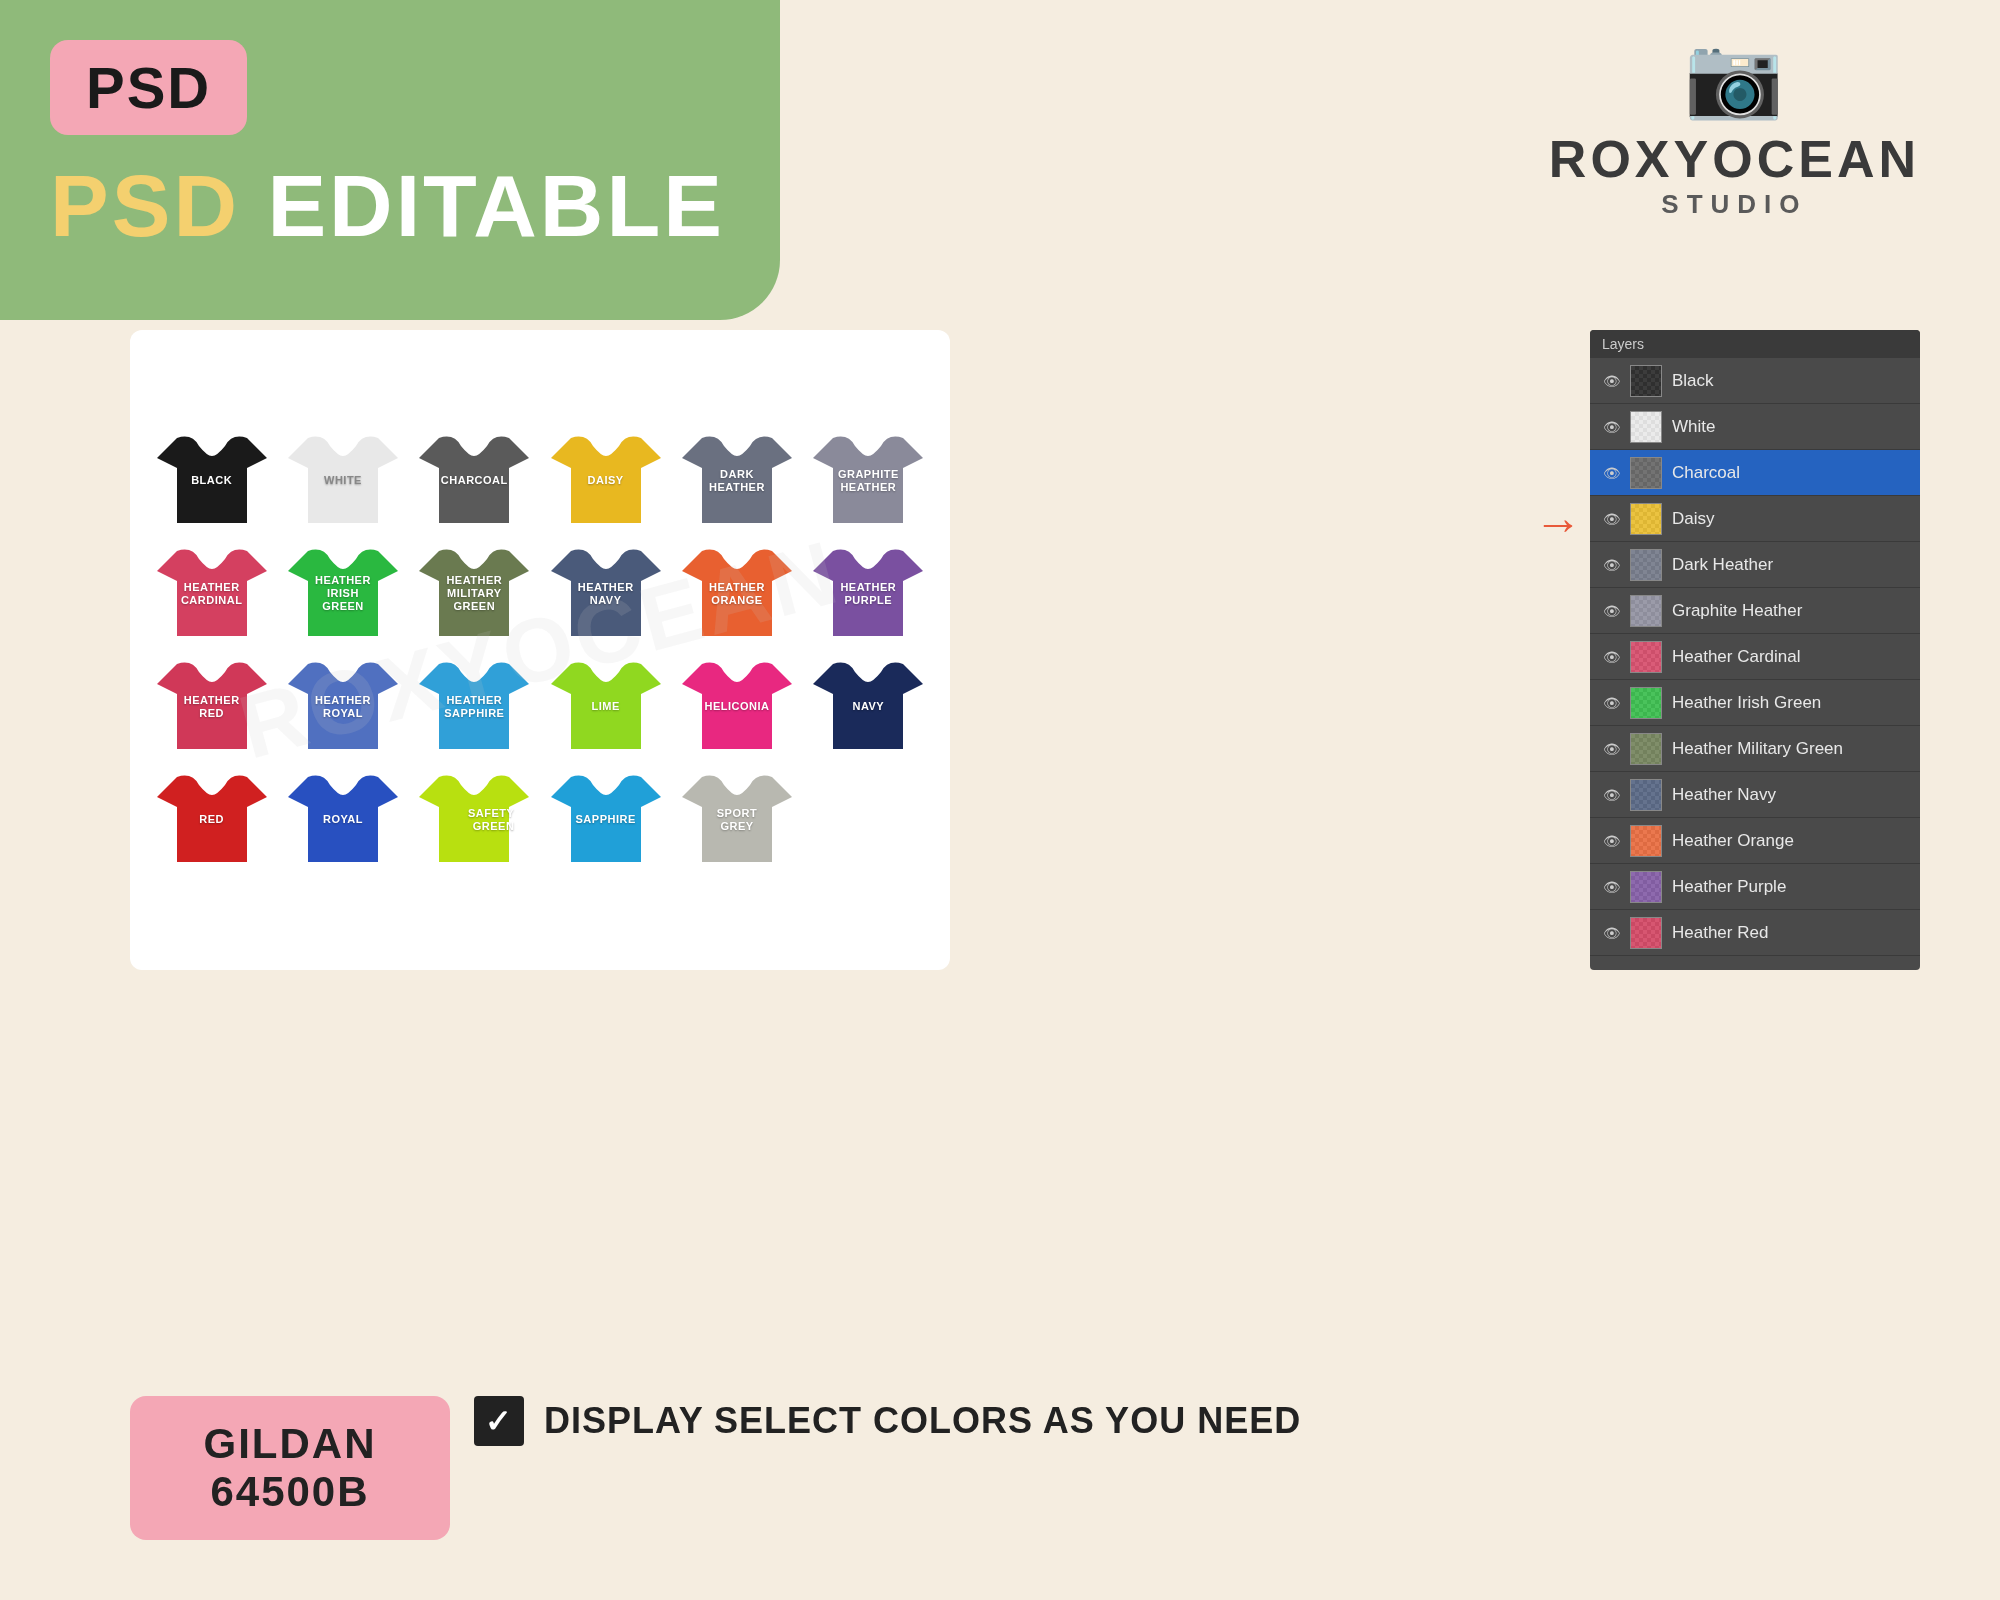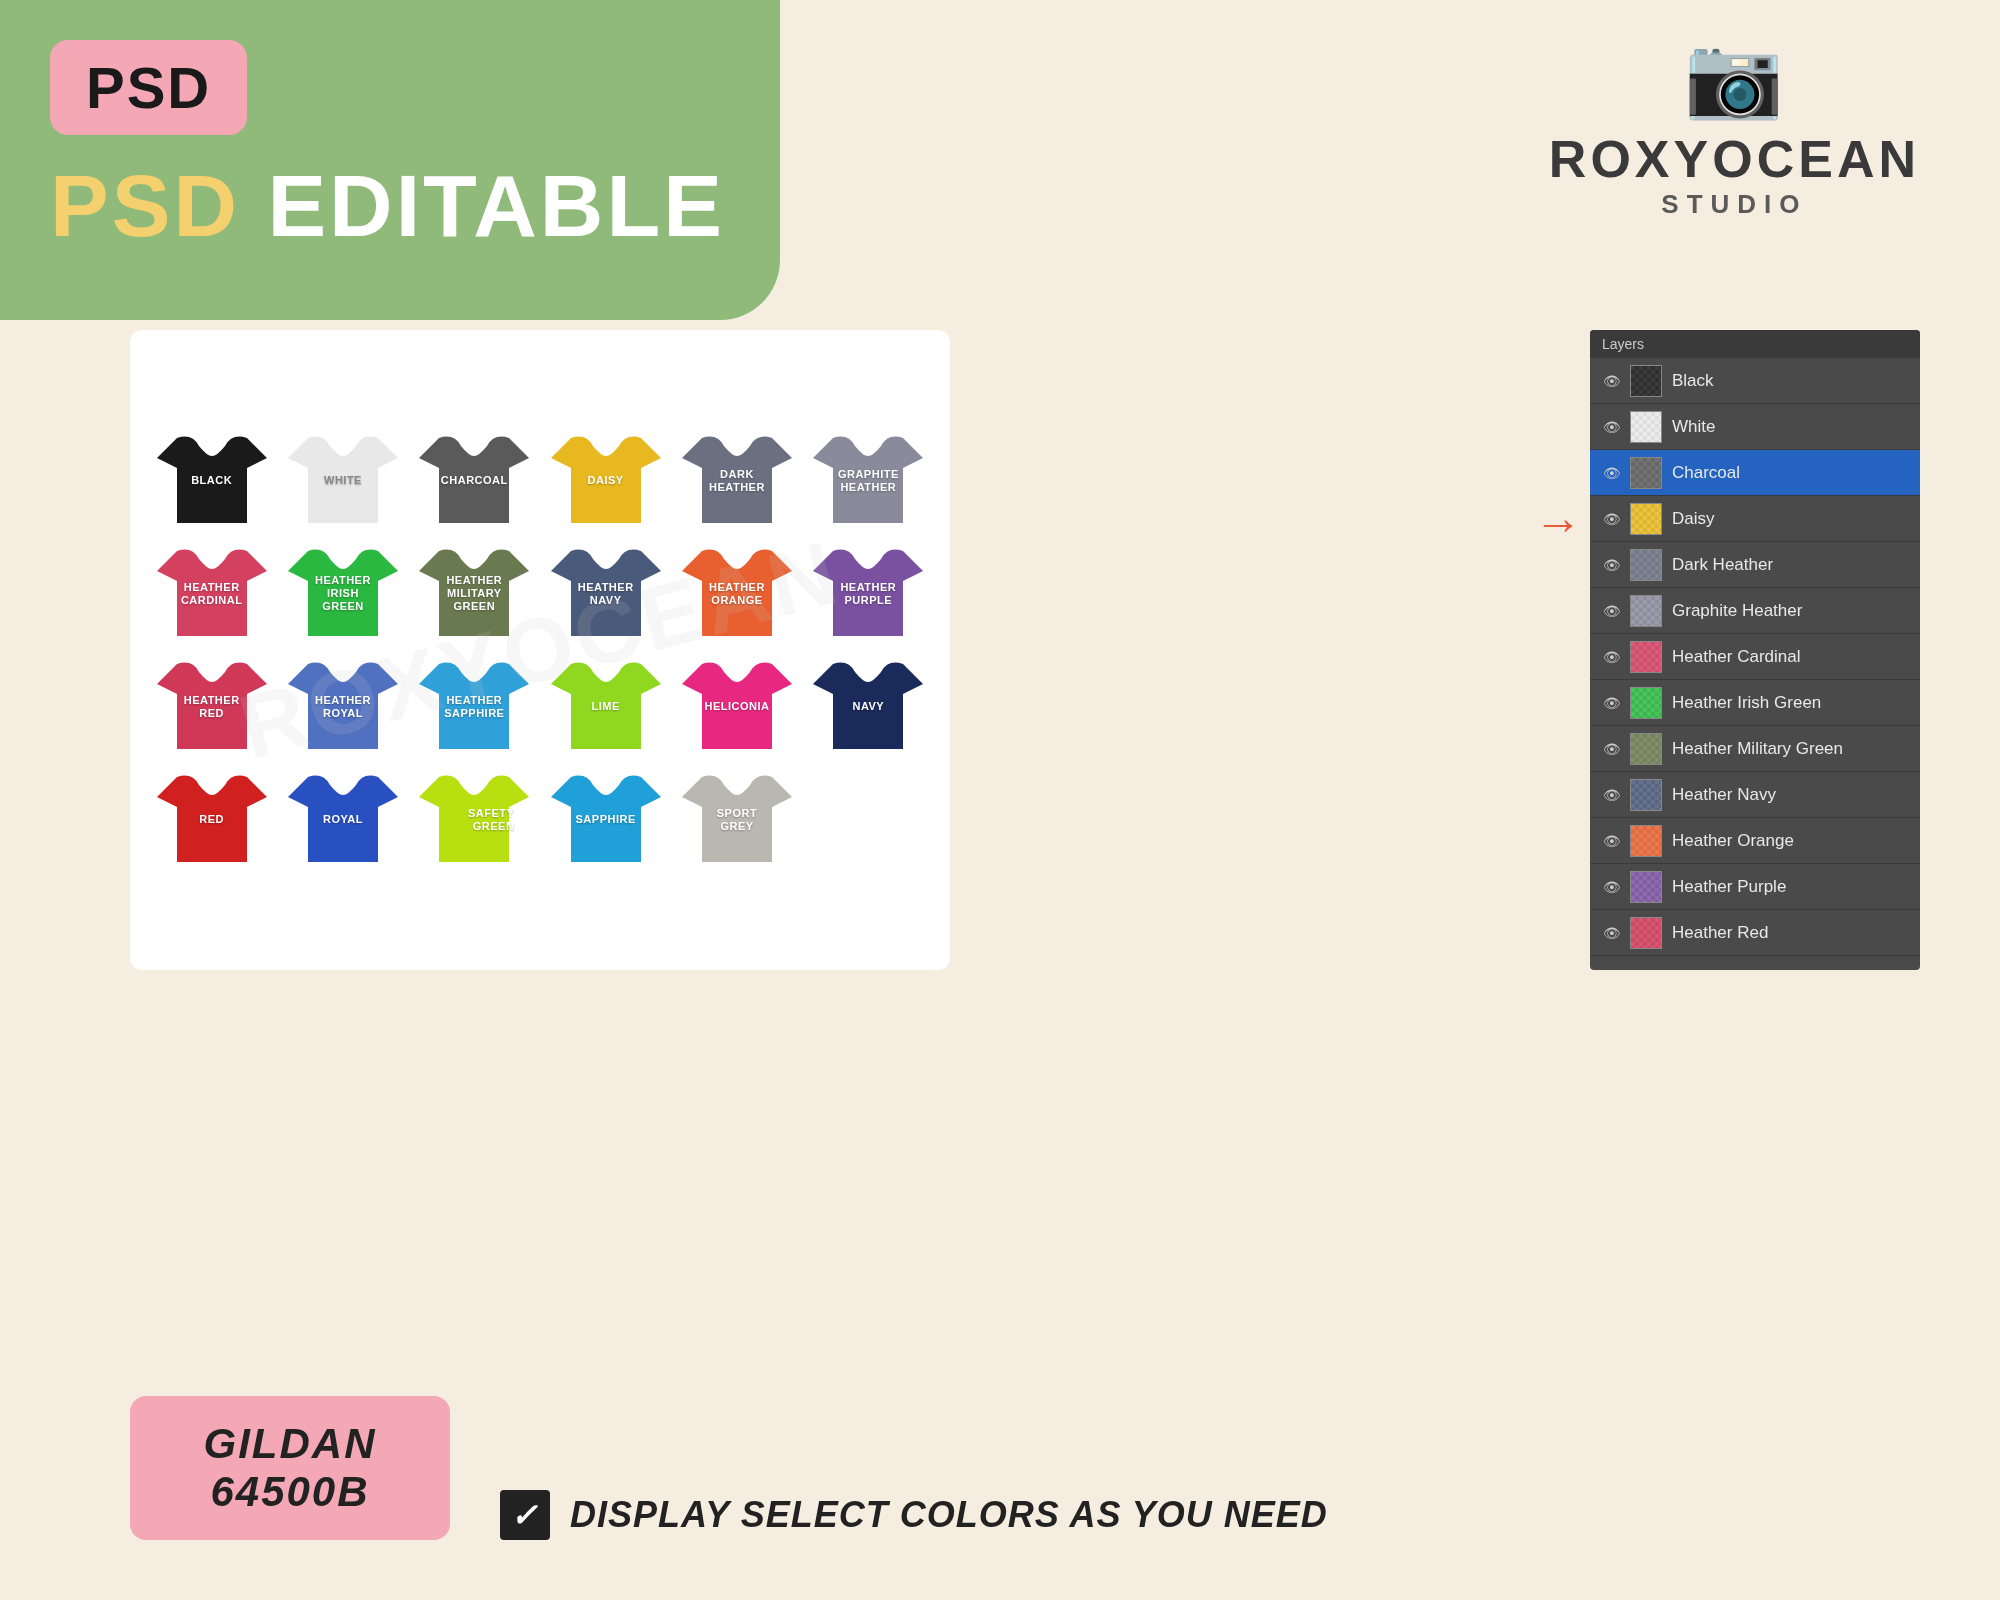--- a/index.html
+++ b/index.html
@@ -236,24 +236,23 @@
       font-weight: 900;
     }
 
     
     .bottom-bar {
       position: absolute;
       bottom: 60px;
       left: 130px;
       right: 80px;
       display: flex;
-      align-items: flex-end;
-      gap: 50px;
+      align-items: flex-start;
+      gap: 24px;
       z-index: 2;
-      font-style: italic;
     }
 
     .product-badge {
       background: #f4a7b5;
       border-radius: 16px;
       padding: 24px 60px;
       text-align: center;
       min-width: 320px;
     }
 

